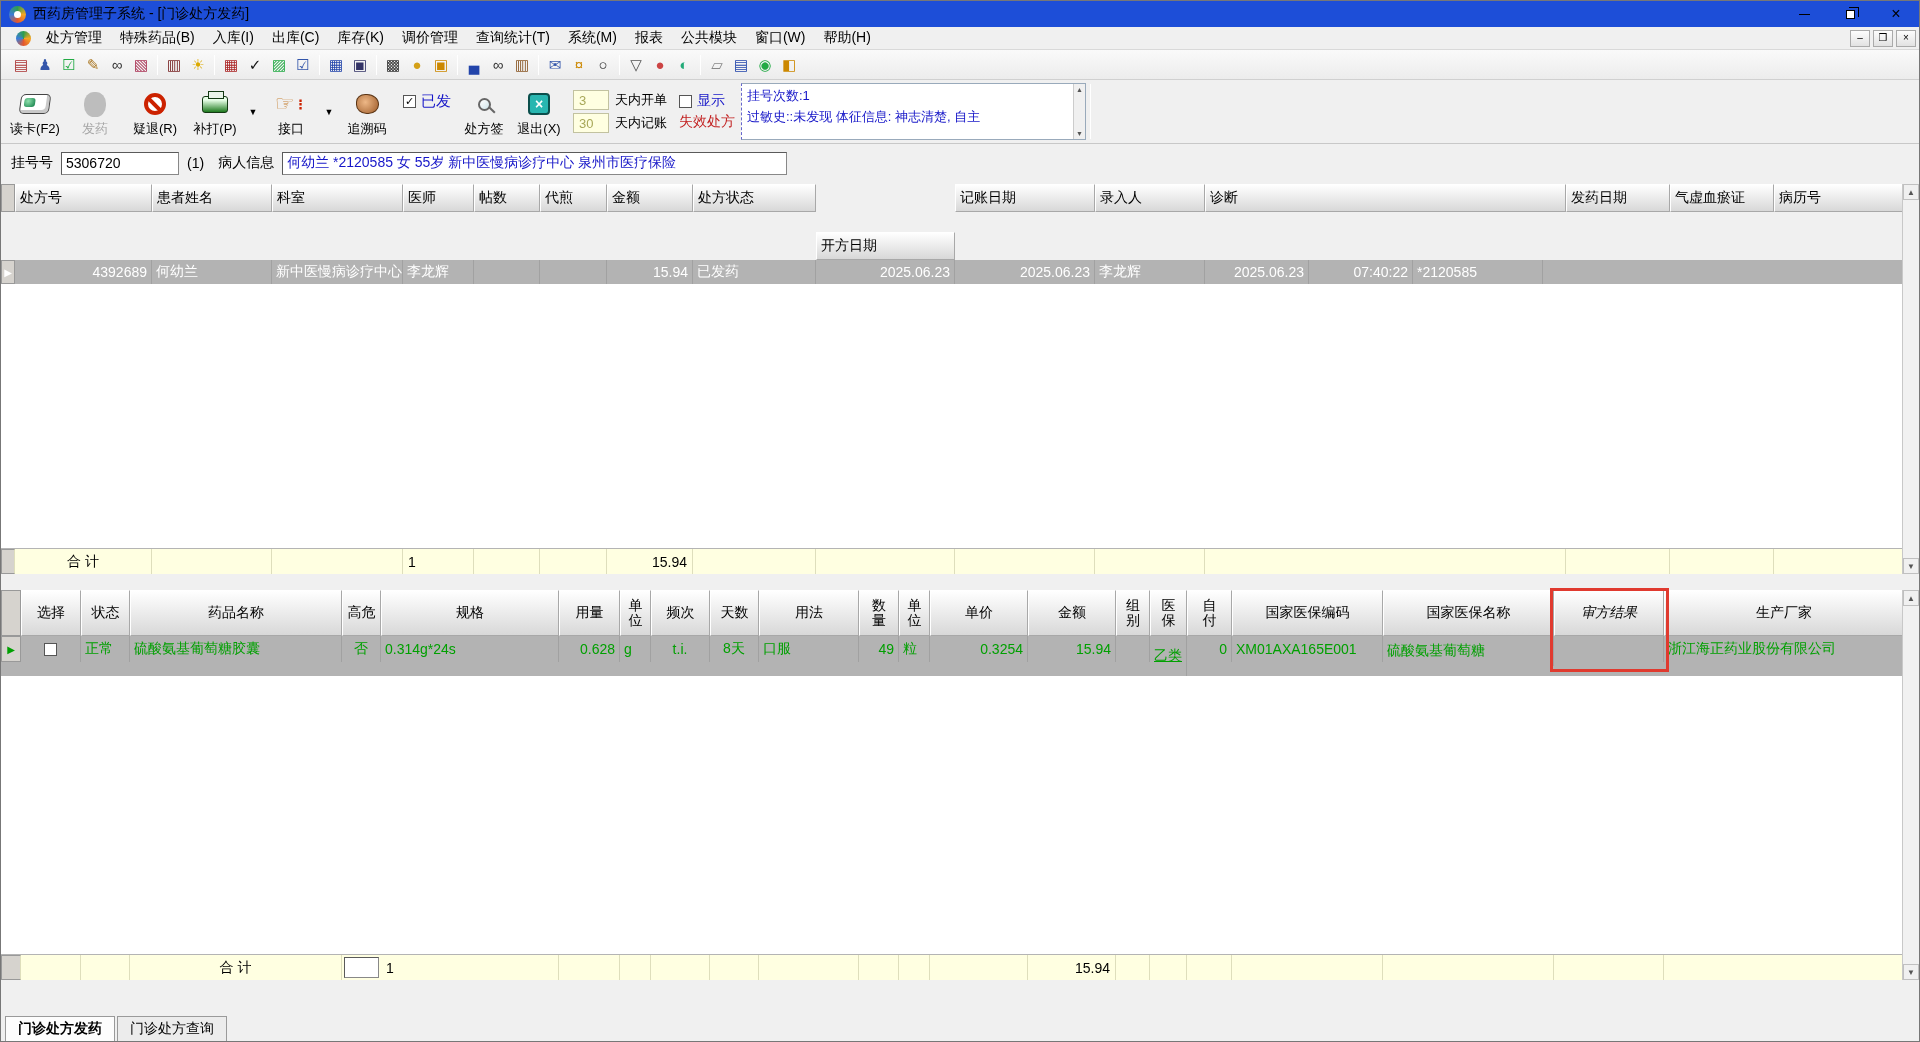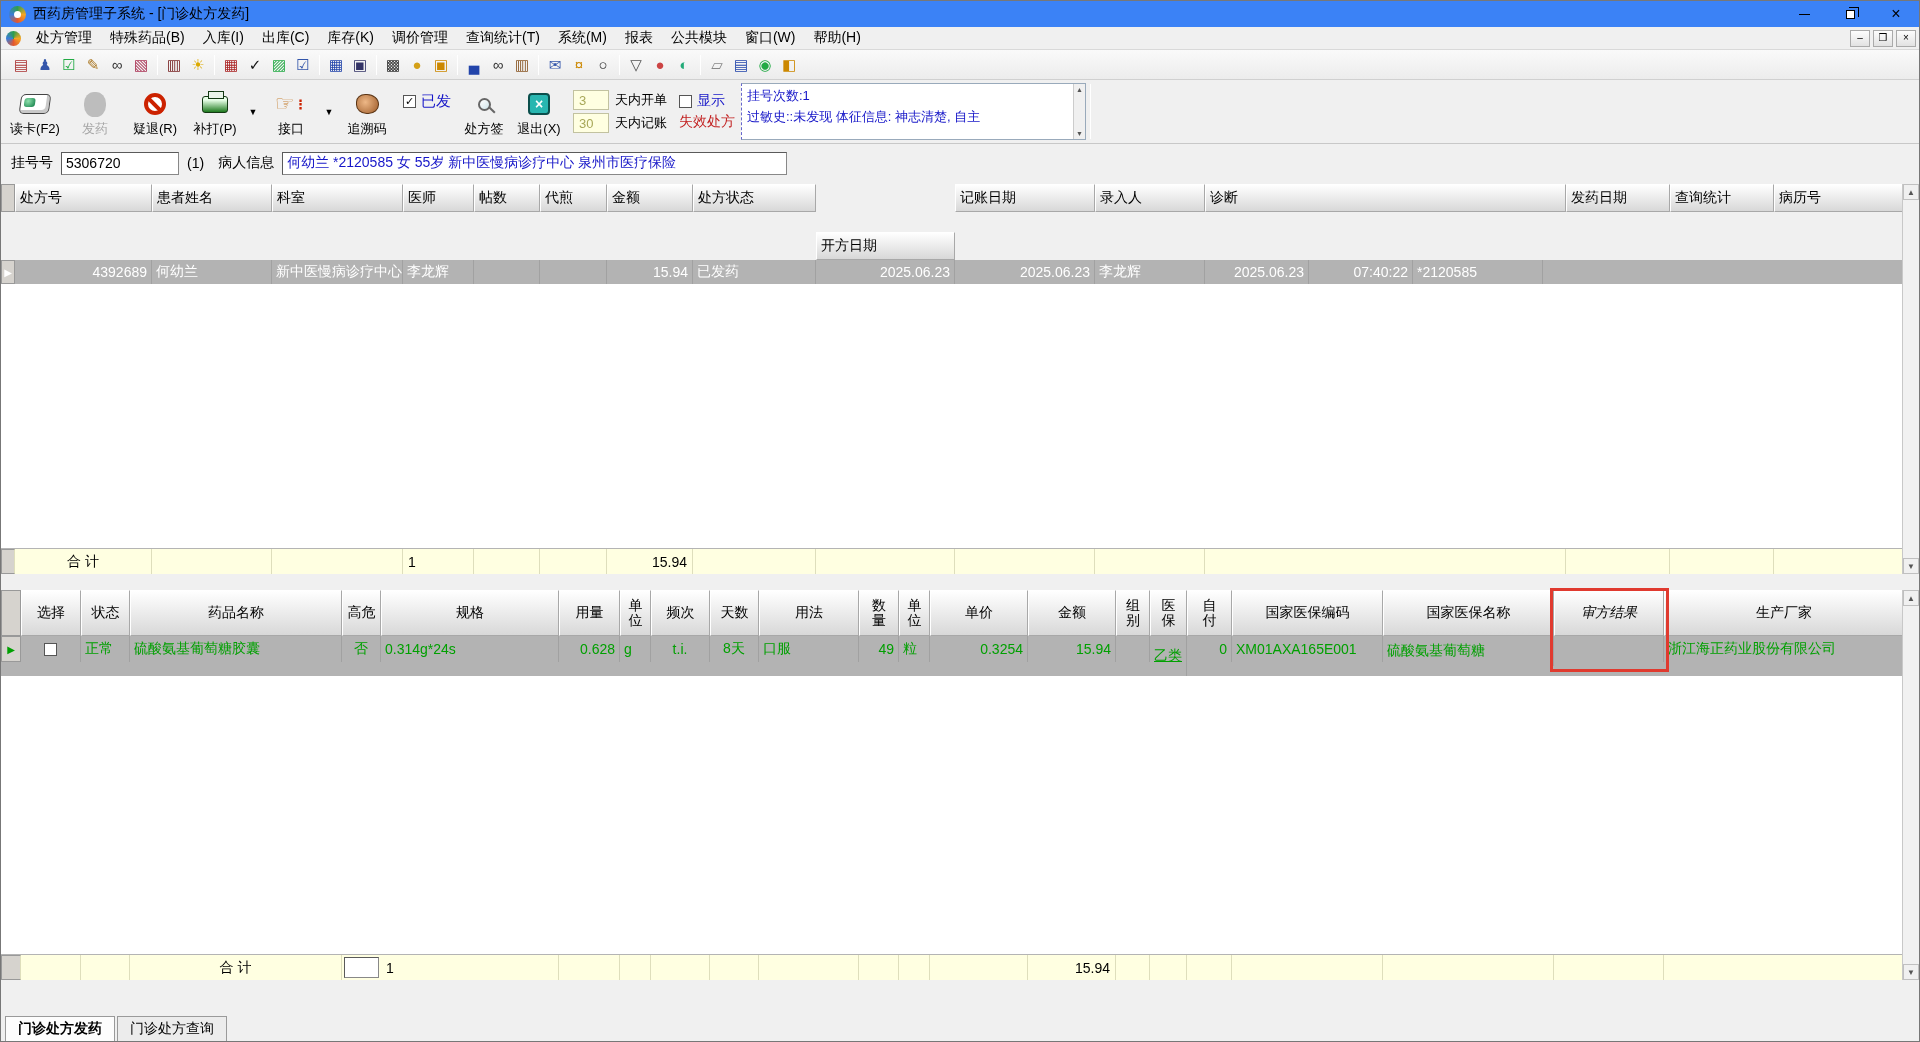--- a/index.html
+++ b/index.html
@@ -2,35 +2,35 @@
 <html><head>
 <meta charset="utf-8">
 <style>
   html,body{margin:0;padding:0;background:#555;}
   *{box-sizing:border-box;}
   .win{width:1920px;height:1042px;display:flex;flex-direction:column;
        font-family:"Liberation Sans","DejaVu Sans",sans-serif;font-size:14px;
        background:#f0f0f0;color:#000;overflow:hidden;border:1px solid #777;}
 
   
-  .titlebar{height:26px;background:#3b82f6;display:flex;align-items:center;padding-left:8px;flex:0 0 auto;}
+  .titlebar{height:26px;background:#1d4ed8;display:flex;align-items:center;padding-left:8px;flex:0 0 auto;}
   .applogo{width:17px;height:17px;border-radius:50%;
     background:conic-gradient(#2e9e4f,#f5a623,#e4572e,#3b7dd8,#2e9e4f);
     position:relative;margin-right:7px;flex:0 0 auto;}
   .applogo::after{content:"";position:absolute;left:5px;top:5px;width:7px;height:7px;border-radius:50%;background:#fff;}
   .titletext{font-size:14px;}
   .titlespacer{flex:1;}
   .ctrl{width:46px;height:26px;display:flex;align-items:center;justify-content:center;}
   .glyph-min{width:11px;height:1px;background:#000;}
   .glyph-max{width:9px;height:9px;border:1px solid #000;position:relative;background:#fff;}
   .glyph-max::before{content:"";position:absolute;left:2px;top:-4px;width:9px;height:9px;border:1px solid #000;border-bottom:none;border-left:none;}
   .glyph-close{font-size:16px;line-height:1;}
 
   
-  .menubar{height:23px;display:flex;align-items:center;background:#f0f0f0;border-bottom:1px solid #d9d9d9;padding-left:3px;flex:0 0 auto;}
+  .menubar{height:23px;display:flex;align-items:center;background:#f0f0f0;border-bottom:1px solid #d9d9d9;padding-left:13px;flex:0 0 auto;}
   .menulogo{width:15px;height:15px;border-radius:50%;background:conic-gradient(#2e9e4f,#f5a623,#e4572e,#3b7dd8,#2e9e4f);margin:0 6px 0 2px;}
   .menu-item{padding:2px 9px;white-space:nowrap;}
   .menuspacer{flex:1;}
   .mdi-btn{width:20px;height:17px;border:1px solid #aaa;background:linear-gradient(#fdfdfd,#e2e2e2);
     display:flex;align-items:center;justify-content:center;margin-right:3px;font-size:10px;line-height:1;}
 
   
   .toolbar1{height:30px;display:flex;align-items:center;padding-left:8px;border-bottom:1px solid #d0d0d0;
     background:linear-gradient(#fafafa,#ececec);flex:0 0 auto;}
   .tb-icon{width:22px;height:22px;display:flex;align-items:center;justify-content:center;font-size:15px;margin:0 1px;cursor:default;}
@@ -317,21 +317,21 @@
         <div class="th" style="width: 71px; height: 28px; flex: 0 0 71px;">医师</div>
         <div class="th" style="width: 66px; height: 28px; flex: 0 0 66px;">帖数</div>
         <div class="th" style="width: 67px; height: 28px; flex: 0 0 67px;">代煎</div>
         <div class="th" style="width: 86px; height: 28px; flex: 0 0 86px;">金额</div>
         <div class="th" style="width: 123px; height: 28px; flex: 0 0 123px;">处方状态</div>
         <div class="th" style="width: 139px; height: 28px; flex: 0 0 139px; margin-top: 48px;">开方日期</div>
         <div class="th" style="width: 140px; height: 28px; flex: 0 0 140px;">记账日期</div>
         <div class="th" style="width: 110px; height: 28px; flex: 0 0 110px;">录入人</div>
         <div class="th" style="width: 361px; height: 28px; flex: 0 0 361px;">诊断</div>
         <div class="th" style="width: 104px; height: 28px; flex: 0 0 104px;">发药日期</div>
-        <div class="th" style="width: 104px; height: 28px; flex: 0 0 104px;">查询统计</div>
+        <div class="th" style="width: 104px; height: 28px; flex: 0 0 104px;">气虚血瘀证</div>
         <div class="th" style="width: 130px; height: 28px; flex: 0 0 130px;">病历号</div>
       </div>
       <div class="tbody" style="width: 1903px; height: 288px;">
         <div class="trow t1row" style="width: 1903px;">
           <div class="td selcell" style="width: 14px; height: 24px; flex: 0 0 14px; justify-content: center;">▶</div>
           <div class="td" style="width: 137px; height: 24px; flex: 0 0 137px; justify-content: flex-end;">4392689</div>
           <div class="td" style="width: 120px; height: 24px; flex: 0 0 120px; justify-content: flex-start;">何幼兰</div>
           <div class="td" style="width: 131px; height: 24px; flex: 0 0 131px; justify-content: flex-start;">新中医慢病诊疗中心</div>
           <div class="td" style="width: 71px; height: 24px; flex: 0 0 71px; justify-content: flex-start;">李龙辉</div>
           <div class="td" style="width: 66px; height: 24px; flex: 0 0 66px; justify-content: flex-start;"></div>

